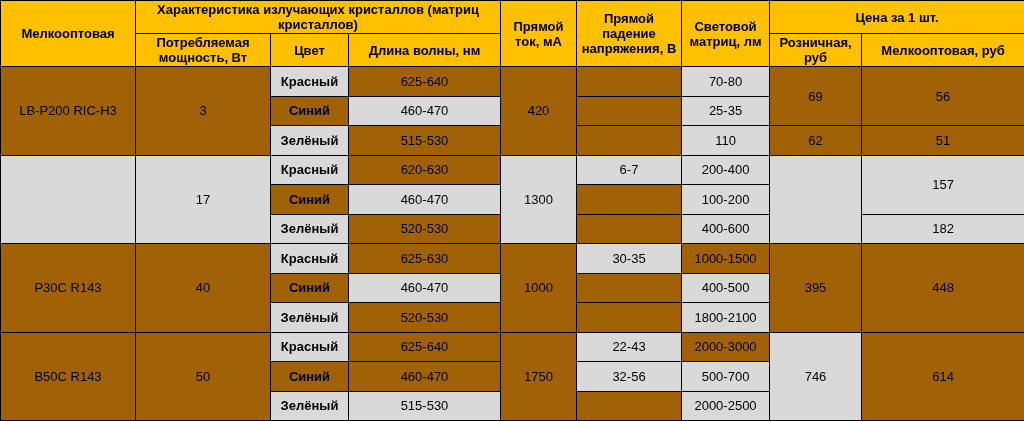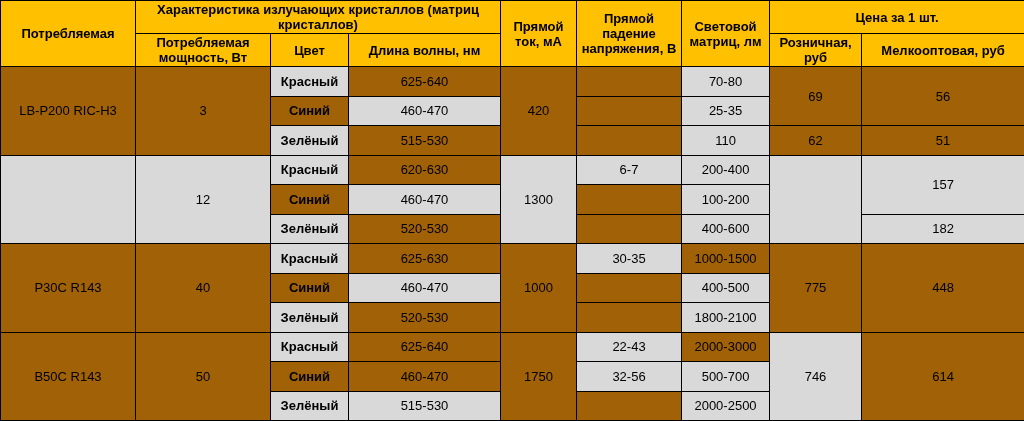--- a/index.html
+++ b/index.html
@@ -72,21 +72,21 @@
       <col style="width:78px">
       <col style="width:152px">
       <col style="width:76px">
       <col style="width:105px">
       <col style="width:88px">
       <col style="width:92px">
       <col style="width:163px">
     </colgroup>
     <thead>
       <tr>
-        <th class="head-name" rowspan="2">Потребляемая</th>
+        <th class="head-name" rowspan="2">Мелкооптовая</th>
         <th colspan="3">Характеристика излучающих кристаллов (матриц кристаллов)</th>
         <th rowspan="2">Прямой ток, мА</th>
         <th rowspan="2">Прямой падение напряжения, В</th>
         <th rowspan="2">Световой матриц, лм</th>
         <th colspan="2">Цена за 1 шт.</th>
       </tr>
       <tr>
         <th>Потребляемая мощность, Вт</th>
         <th>Цвет</th>
         <th>Длина волны, нм</th>
@@ -115,21 +115,21 @@
         <tr>
           <td class="colorname gray">Зелёный</td>
           <td class="num white">515-530</td>
           <td class="num white"></td>
           <td class="num gray">110</td>
           <td class="num white">62</td>
           <td class="num white">51</td>
         </tr>
         <tr>
           <td rowspan="3" class="name-cell gray"></td>
-          <td rowspan="3" class="num gray">12</td>
+          <td rowspan="3" class="num gray">17</td>
           <td class="colorname gray">Красный</td>
           <td class="num white">620-630</td>
           <td rowspan="3" class="num gray">1300</td>
           <td class="num gray">6-7</td>
           <td class="num gray">200-400</td>
           <td rowspan="3" class="num gray"></td>
           <td rowspan="2" class="num gray">157</td>
         </tr>
         <tr>
           <td class="colorname white">Синий</td>
@@ -145,21 +145,21 @@
           <td class="num gray">182</td>
         </tr>
         <tr>
           <td rowspan="3" class="name-cell white">P30C R143</td>
           <td rowspan="3" class="num white">40</td>
           <td class="colorname gray">Красный</td>
           <td class="num white">625-630</td>
           <td rowspan="3" class="num white">1000</td>
           <td class="num gray">30-35</td>
           <td class="num white">1000-1500</td>
-          <td rowspan="3" class="num white">775</td>
+          <td rowspan="3" class="num white">395</td>
           <td rowspan="3" class="num white">448</td>
         </tr>
         <tr>
           <td class="colorname white">Синий</td>
           <td class="num gray">460-470</td>
           <td class="num white"></td>
           <td class="num gray">400-500</td>
         </tr>
         <tr>
           <td class="colorname gray">Зелёный</td>

